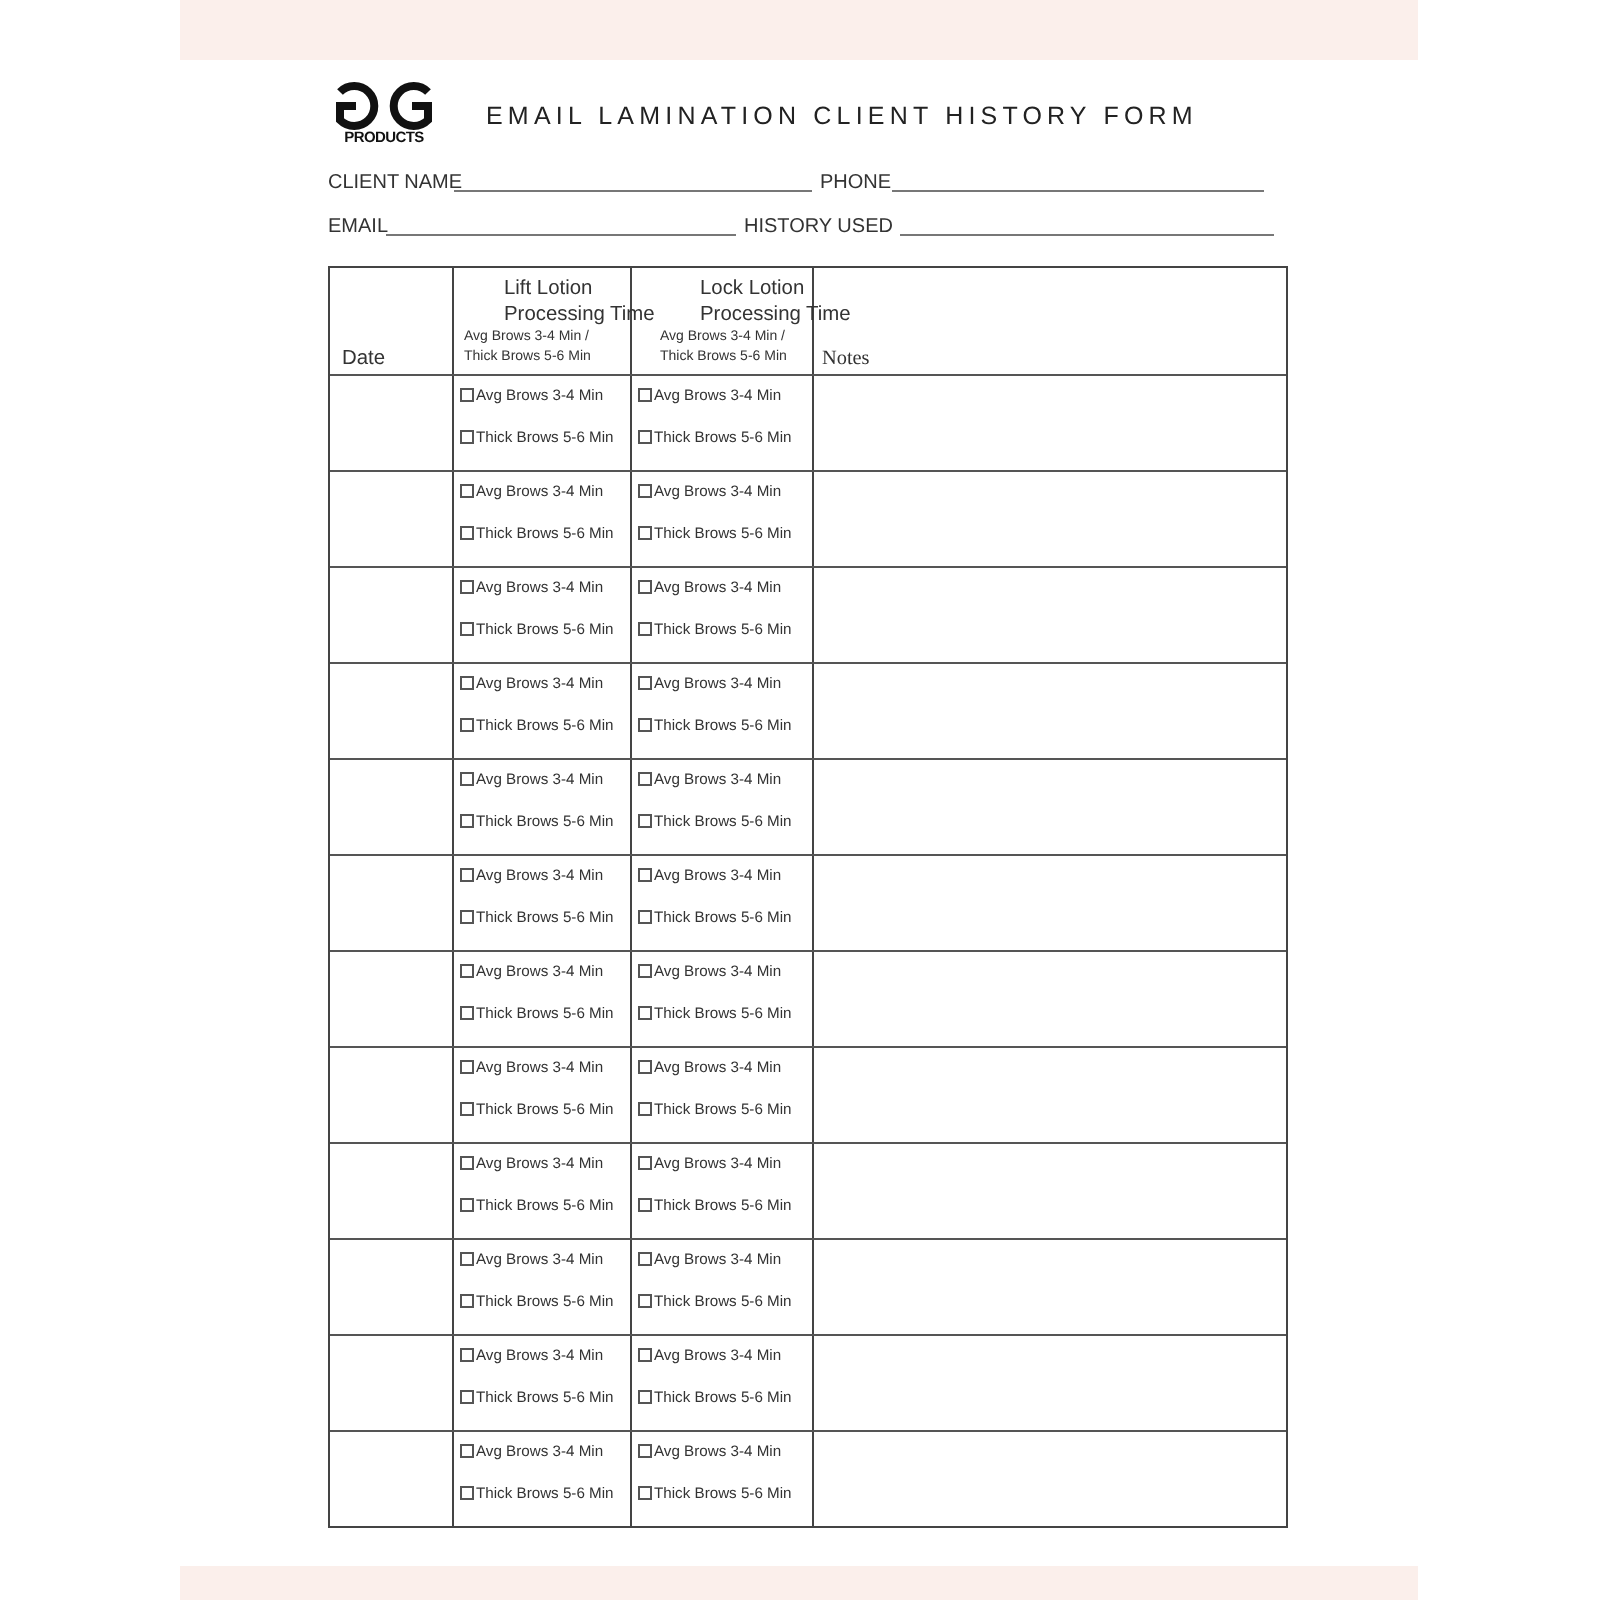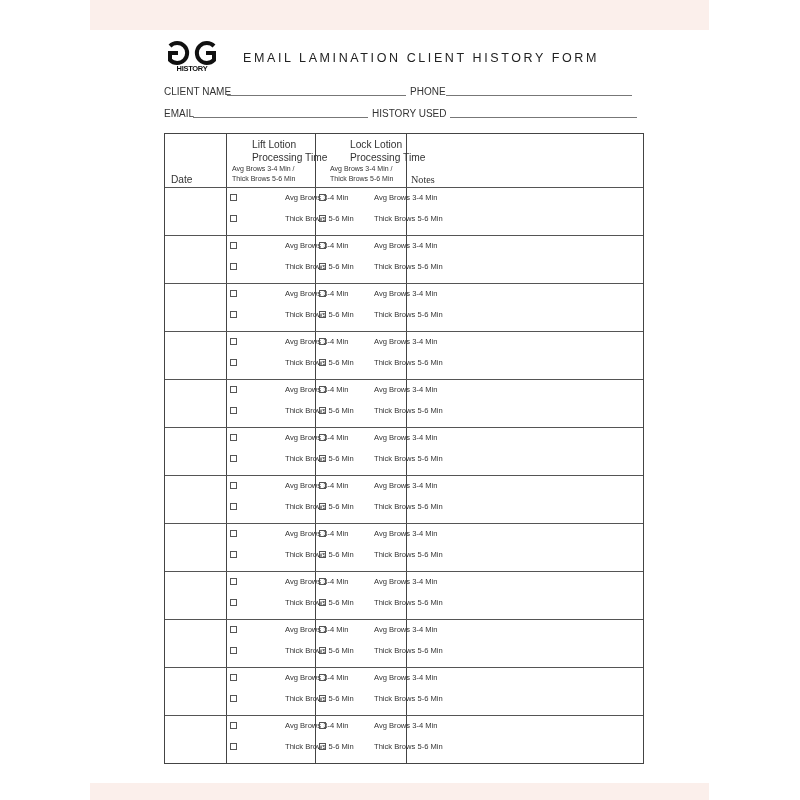--- a/index.html
+++ b/index.html
@@ -29,36 +29,36 @@
   .hdr { position:absolute; font-family:"Liberation Sans", sans-serif; color:#333; }
   .hdr .big { font-size:10.2px; line-height:13px; display:block;padding-left:20px; }
   .hdr .small { font-size:7px; line-height:9.5px; display:block; }
   .hdr-date { left:6px; top:40px; font-size:10.2px; }
   .hdr-notes { left:246px; top:40px; font-size:10.2px;font-family:Liberation Serif, serif; }
   .hdr-lift { left:67px; top:4px; }
   .hdr-lock { left:165px; top:4px; }
 
   .row { position:absolute; left:0; right:0; height:48px; }
   .opt { position:absolute; font-family:"Liberation Sans", sans-serif; font-size:7.6px;
-         color:#333; white-space:nowrap; display:flex; align-items:center;gap:47px; }
+         color:#333; white-space:nowrap; display:flex; align-items:center; }
   .cb { display:inline-block; width:5px; height:5px; border:1px solid #555; margin-right:1px; }
 </style>
 </head>
 <body>
 
 <div class="band top"></div>
 <div class="band bottom"></div>
 
 <div class="logo">
   <svg width="52" height="26" viewBox="0 0 52 26">
     <path d="M24 6 A10 10 0 1 0 24 20 L24 13 L16 13" fill="none" stroke="#111" stroke-width="4" transform="translate(52,0) scale(-1,1) translate(24,0)"></path>
     <path d="M48 6 A10 10 0 1 0 48 20 L48 13 L40 13" fill="none" stroke="#111" stroke-width="4"></path>
   </svg>
 </div>
-<div class="logo-text">HISTORY</div>
+<div class="logo-text">PRODUCTS</div>
 <div class="title">EMAIL LAMINATION CLIENT HISTORY FORM</div>
 
 <span class="field-line" style="left:164px; top:86px;">CLIENT NAME</span>
 <div class="uline" style="left:227px; top:95px; width:179px;"></div>
 <span class="field-line" style="left:410px; top:86px;">PHONE</span>
 <div class="uline" style="left:446px; top:95px; width:186px;"></div>
 
 <span class="field-line" style="left:164px; top:108px;">EMAIL</span>
 <div class="uline" style="left:193px; top:117px; width:175px;"></div>
 <span class="field-line" style="left:372px; top:108px;">HISTORY USED</span>

